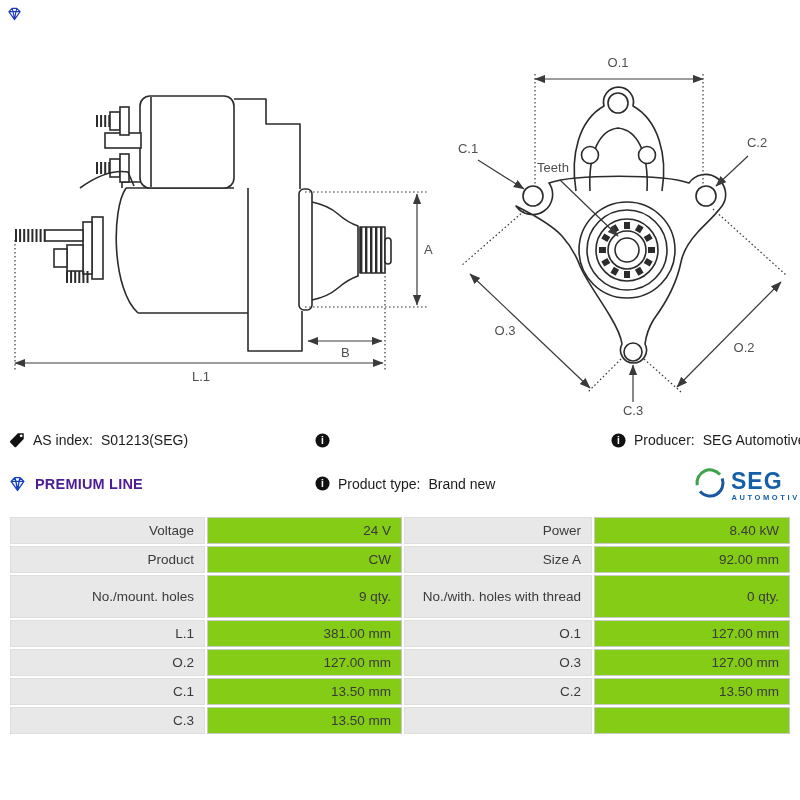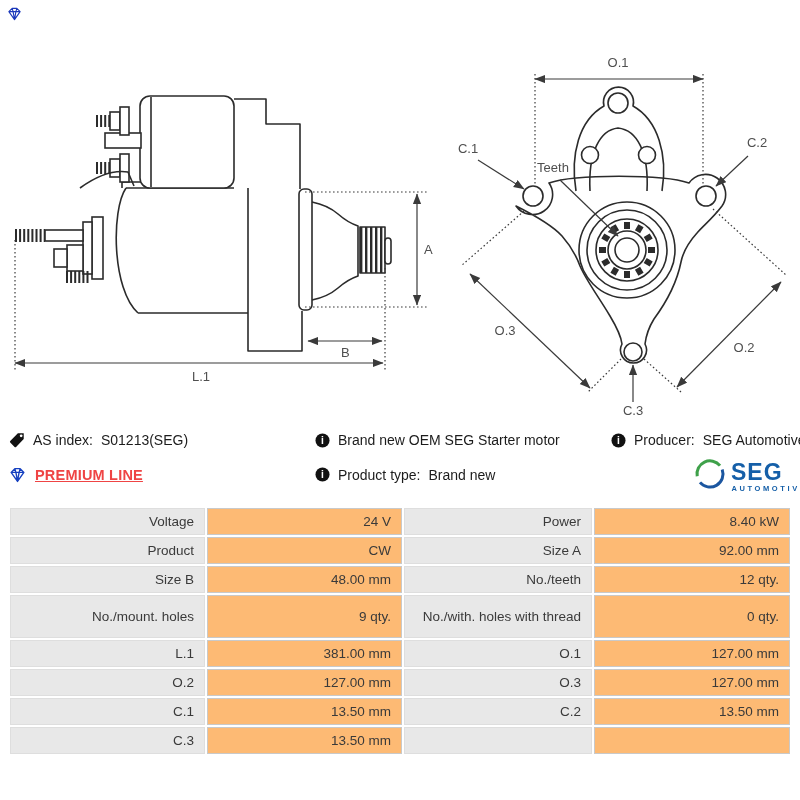--- a/index.html
+++ b/index.html
@@ -13,32 +13,32 @@
   svg text{font-family:"Liberation Sans","DejaVu Sans",sans-serif;}
   .dim-label{font-size:13px;fill:#4f4f4f;}
   .part{fill:none;stroke:#2b2b2b;stroke-width:1.6;stroke-linejoin:round;}
   .part-fill{fill:#ffffff;stroke:#2b2b2b;stroke-width:1.6;}
   .dim{stroke:#3a3a3a;stroke-width:1.2;fill:none;}
   .dot{stroke:#3a3a3a;stroke-width:1.2;fill:none;stroke-dasharray:1.6 2.4;}
   .thread{stroke:#2b2b2b;stroke-dasharray:2 2.1;fill:none;}
   .teeth-hatch{stroke:#2b2b2b;stroke-dasharray:2.4 2.6;fill:none;}
 
   .info{margin:2px 8px 0 8px;display:grid;grid-template-columns:307px 296px auto;
-        grid-auto-rows:minmax(26px,auto);row-gap:0;align-items:center;font-size:14px;}
+        grid-auto-rows:minmax(26px,auto);row-gap:9px;align-items:center;font-size:14px;}
   .info-item{display:flex;align-items:center;gap:8px;white-space:nowrap;}
   .info-item svg{flex:0 0 auto;}
   .bold{font-weight:normal;}
-  .premium{color:#ef4444;font-weight:bold;font-size:14.5px;letter-spacing:.2px;text-decoration:underline;}
+  .premium{color:#4c1d95;font-weight:bold;font-size:14.5px;letter-spacing:.2px;}
   .logo-cell{display:flex;justify-content:flex-end;align-items:center;padding-right:2px;}
 
   table.spec{margin:10px 8px 0 8px;border-collapse:separate;border-spacing:2px;
              table-layout:fixed;width:784px;font-size:13.5px;color:#3a3a3a;}
   table.spec td{padding:3px 10px;text-align:right;vertical-align:middle;overflow:hidden;}
   td.lbl{background:#e8e8e8;border:1px solid #dedede;}
-  td.val{background:#fdba74;border:1px solid #c9c9c9;}
+  td.val{background:#84cc16;border:1px solid #c9c9c9;}
   tr.r{height:27px;}
   tr.tall{height:43px;padding-left:28px;}
 </style>
 </head>
 <body>
 
 <div class="watermark">
   <svg width="15" height="15" viewBox="0 0 16 16">
     <path d="M2,6 L5.5,2.5 H10.5 L14,6 L8,14.5 Z M2,6 H14 M5.5,2.5 L6.5,6 L8,14.5 L9.5,6 L10.5,2.5" fill="none" stroke="#1c39bb" stroke-width="1.2" stroke-linejoin="round"></path>
   </svg>
@@ -157,21 +157,20 @@
       <circle cx="12.4" cy="3.6" r="1.3" fill="#fff"></circle>
     </svg>
     <span>AS index:</span>
     <span class="bold">S01213(SEG)</span>
   </div>
   <div class="info-item">
     <svg width="15" height="15" viewBox="0 0 16 16">
       <circle cx="8" cy="8" r="7.5" fill="#111"></circle>
       <text x="8" y="12" fill="#fff" font-size="11" font-weight="bold" text-anchor="middle" font-family="Liberation Serif,serif">i</text>
     </svg>
-    <span>Brand new OEM SEG Starter motor</span>
   </div>
   <div class="info-item">
     <svg width="15" height="15" viewBox="0 0 16 16">
       <circle cx="8" cy="8" r="7.5" fill="#111"></circle>
       <text x="8" y="12" fill="#fff" font-size="11" font-weight="bold" text-anchor="middle" font-family="Liberation Serif,serif">i</text>
     </svg>
     <span>Producer:</span>
     <span class="bold">SEG Automotive</span>
   </div>
 
@@ -212,26 +211,20 @@
       <td class="val">24 V</td>
       <td class="lbl">Power</td>
       <td class="val">8.40 kW</td>
     </tr>
     <tr class="r">
       <td class="lbl">Product</td>
       <td class="val">CW</td>
       <td class="lbl">Size A</td>
       <td class="val">92.00 mm</td>
     </tr>
-    <tr class="r">
-      <td class="lbl">Size B</td>
-      <td class="val">48.00 mm</td>
-      <td class="lbl">No./teeth</td>
-      <td class="val">12 qty.</td>
-    </tr>
     <tr class="tall">
       <td class="lbl">No./mount. holes</td>
       <td class="val">9 qty.</td>
       <td class="lbl">No./with. holes with thread</td>
       <td class="val">0 qty.</td>
     </tr>
     <tr class="r">
       <td class="lbl">L.1</td>
       <td class="val">381.00 mm</td>
       <td class="lbl">O.1</td>

